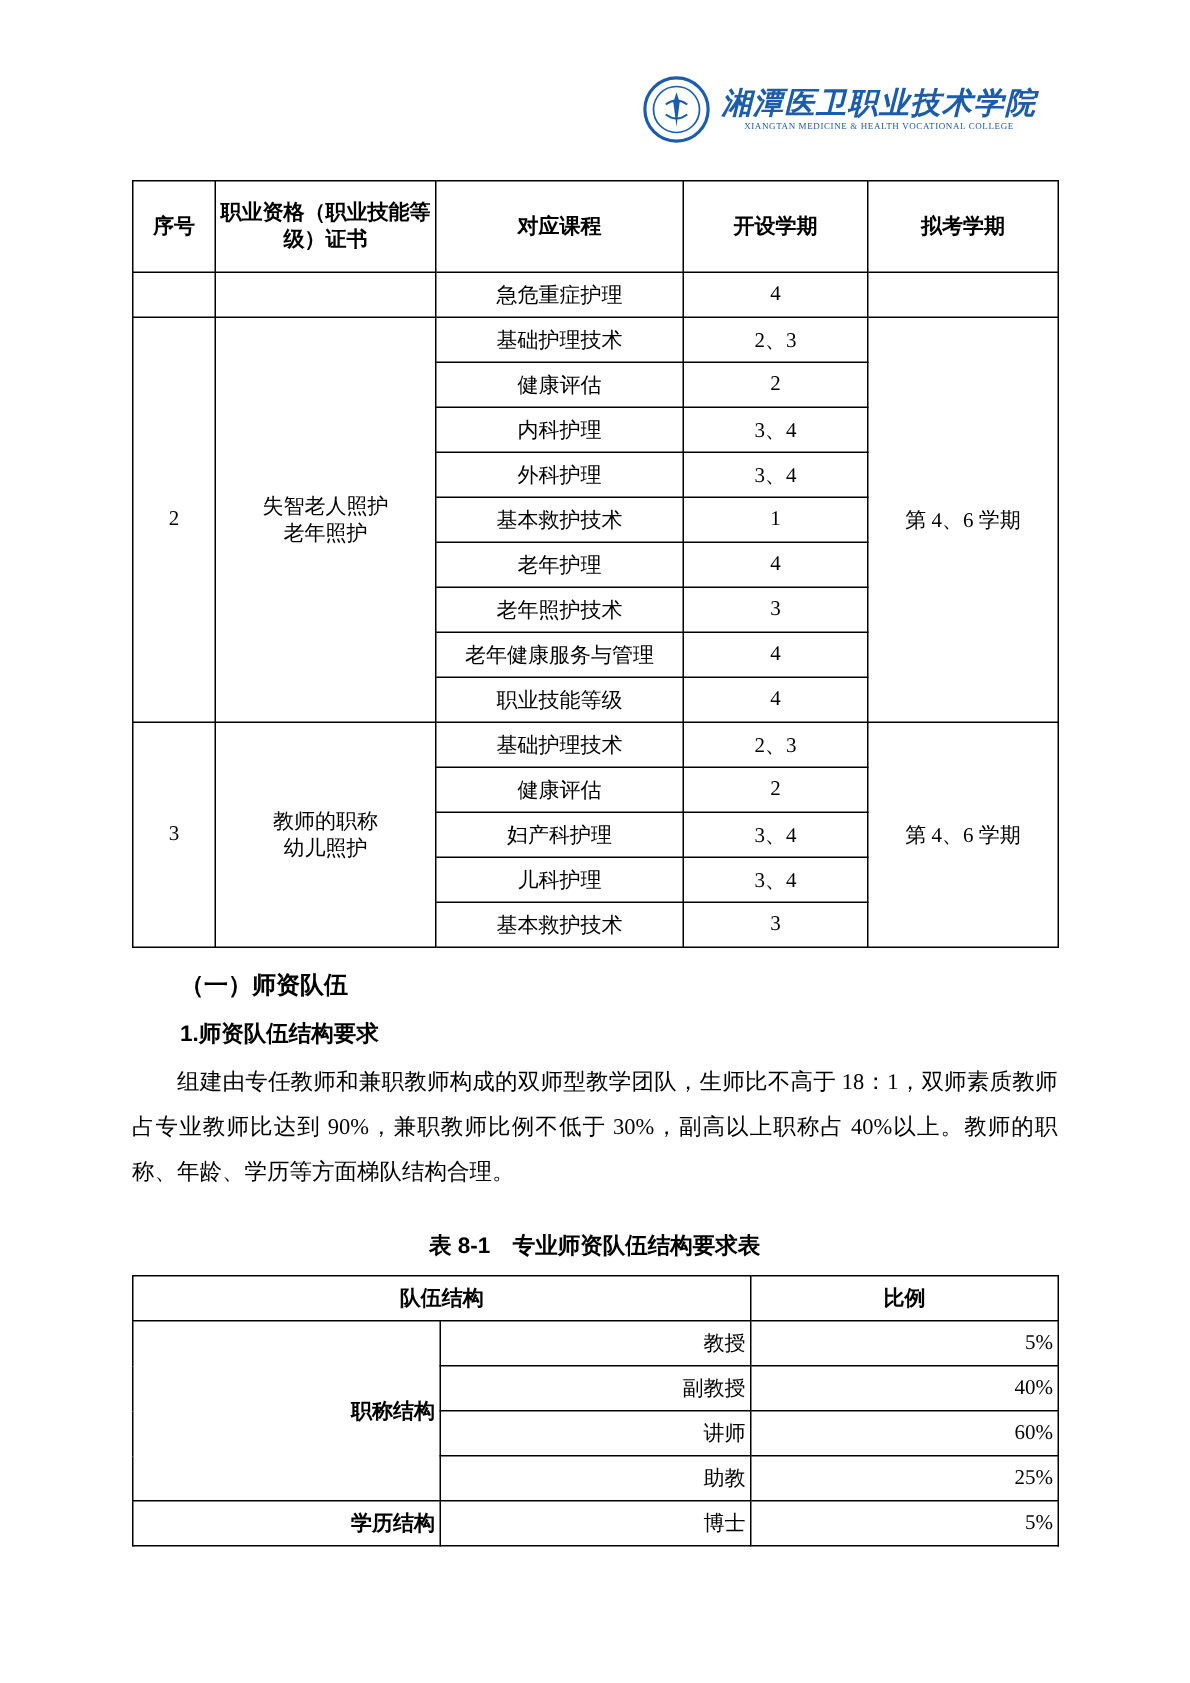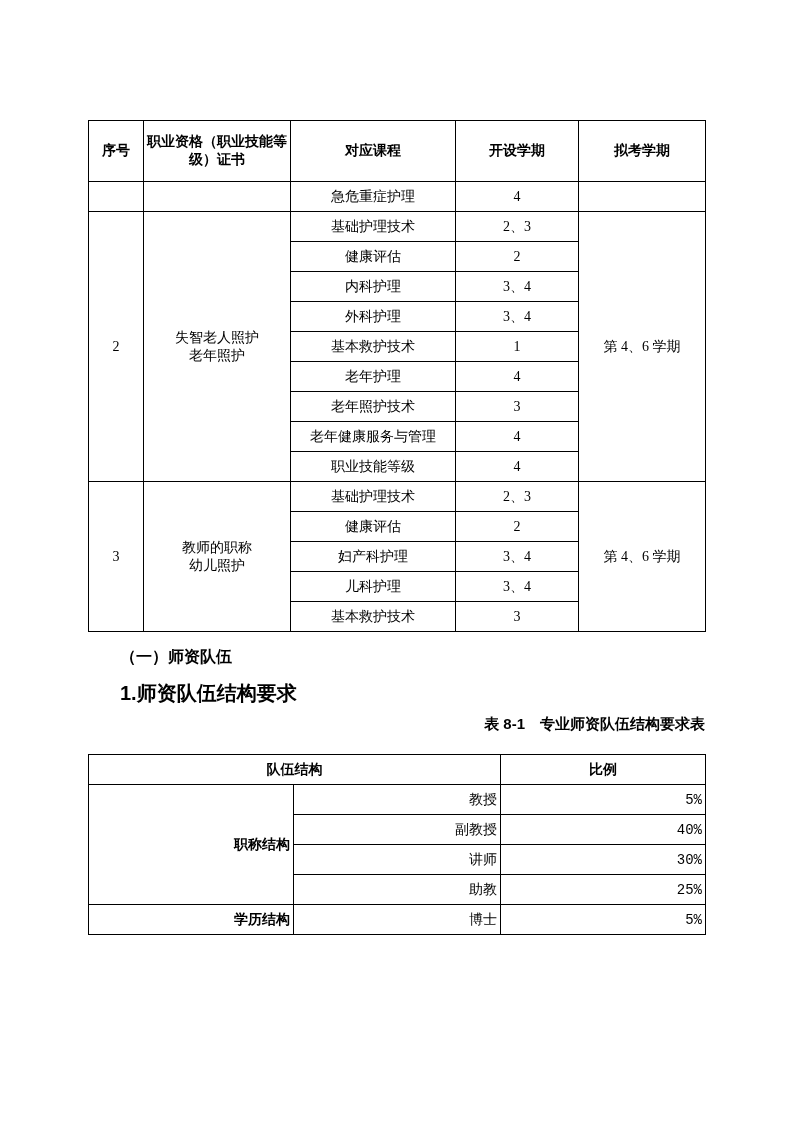--- a/index.html
+++ b/index.html
@@ -17,42 +17,54 @@
              letter-spacing:1px; line-height:1.1; white-space:nowrap; }
   .logo-en { color:#1d5cab; font-size:6px; letter-spacing:0.4px; margin-top:2px; white-space:nowrap; }
 
   
   table { border-collapse:collapse; table-layout:fixed; margin-left:88px; width:617px; }
   td, th { border:1px solid #000; text-align:center; vertical-align:middle;
            font-size:14px; padding:1px 3px; overflow:hidden; }
   .t1 { margin-top:120px; }
   .t1 th { height:58px; font-weight:bold; }
   .t1 td { height:27px; }
-  .t2 { margin-top:20px;font-family:Liberation Mono, monospace; }
+  .t2 { margin-top:10px; }
   .t2 th { height:27px; font-weight:bold; }
   .t2 td { height:27px;text-align:right; }
   .bold { font-weight:bold; }
 
   
   .h1 { margin:26px 0 0 120px; font-size:18px; font-weight:bold;
         font-family:"Liberation Sans", sans-serif; }
   .h2 { margin:15px 0 0 120px; font-size:16px; font-weight:bold;
         font-family:"Liberation Sans", sans-serif; }
-  .h3 { margin:12px 0 0 120px; font-size:20px; font-weight:bold;
+  .h3 { margin:12px 0 0 120px; font-size:15px; font-weight:bold;
         font-family:"Liberation Sans", sans-serif; }
   .para { margin:8px 88px 0 88px; font-size:15px; line-height:30px;
           text-align:justify; text-indent:2em; }
-  .caption { margin:8px 0 0 88px; width:617px; text-align:right;
+  .caption { margin:24px 0 0 88px; width:617px; text-align:center;
              font-size:15px; font-weight:bold; font-family:"Liberation Sans", sans-serif; }
 </style>
 </head>
 <body>
 
 <div class="page">
 
+  <div class="logo">
+    <svg class="emblem" viewBox="0 0 48 48">
+      <circle cx="24" cy="24" r="22" fill="none" stroke="#1d5cab" stroke-width="2.2"></circle>
+      <circle cx="24" cy="24" r="16" fill="none" stroke="#1d5cab" stroke-width="1.2"></circle>
+      <path d="M24 12 L26.2 19 L24 36 L21.8 19 Z" fill="#1d5cab"></path>
+      <path d="M16.5 20.5 q7.5 -5.5 15 0 M16.5 27.5 q7.5 5.5 15 0" fill="none" stroke="#1d5cab" stroke-width="1.4"></path>
+    </svg>
+    <div class="logo-text">
+      <div class="logo-cn">湘潭医卫职业技术学院</div>
+      <div class="logo-en">XIANGTAN MEDICINE &amp; HEALTH VOCATIONAL COLLEGE</div>
+    </div>
+  </div>
 
   <table class="t1">
     <colgroup>
       <col style="width:55px">
         <col style="width:147px">
         <col style="width:165px">
       <col style="width:123px">
         <col style="width:127px">
     </colgroup>
     <tbody>
@@ -139,20 +151,21 @@
     </tr>
     <tr>
       <td>基本救护技术</td>
       <td>3</td>
     </tr>
   </tbody>
     </table>
 
   <div class="h2">（一）师资队伍</div>
   <div class="h3">1.师资队伍结构要求</div>
+  <p class="para">组建由专任教师和兼职教师构成的双师型教学团队，生师比不高于 18：1，双师素质教师占专业教师比达到 90%，兼职教师比例不低于 30%，副高以上职称占 40%以上。教师的职称、年龄、学历等方面梯队结构合理。</p>
   <div class="caption">表 8-1　专业师资队伍结构要求表</div>
 
   <table class="t2">
     <colgroup>
       <col style="width:205px">
         <col style="width:207px">
         <col style="width:205px">
     </colgroup>
     <tbody>
         <tr>
@@ -163,21 +176,21 @@
       <td rowspan="4" class="bold">职称结构</td>
       <td>教授</td>
       <td>5%</td>
     </tr>
     <tr>
       <td>副教授</td>
       <td>40%</td>
     </tr>
     <tr>
       <td>讲师</td>
-      <td>30%</td>
+      <td>60%</td>
     </tr>
     <tr>
       <td>助教</td>
       <td>25%</td>
     </tr>
     <tr>
       <td class="bold">学历结构</td>
       <td>博士</td>
       <td>5%</td>
     </tr>

